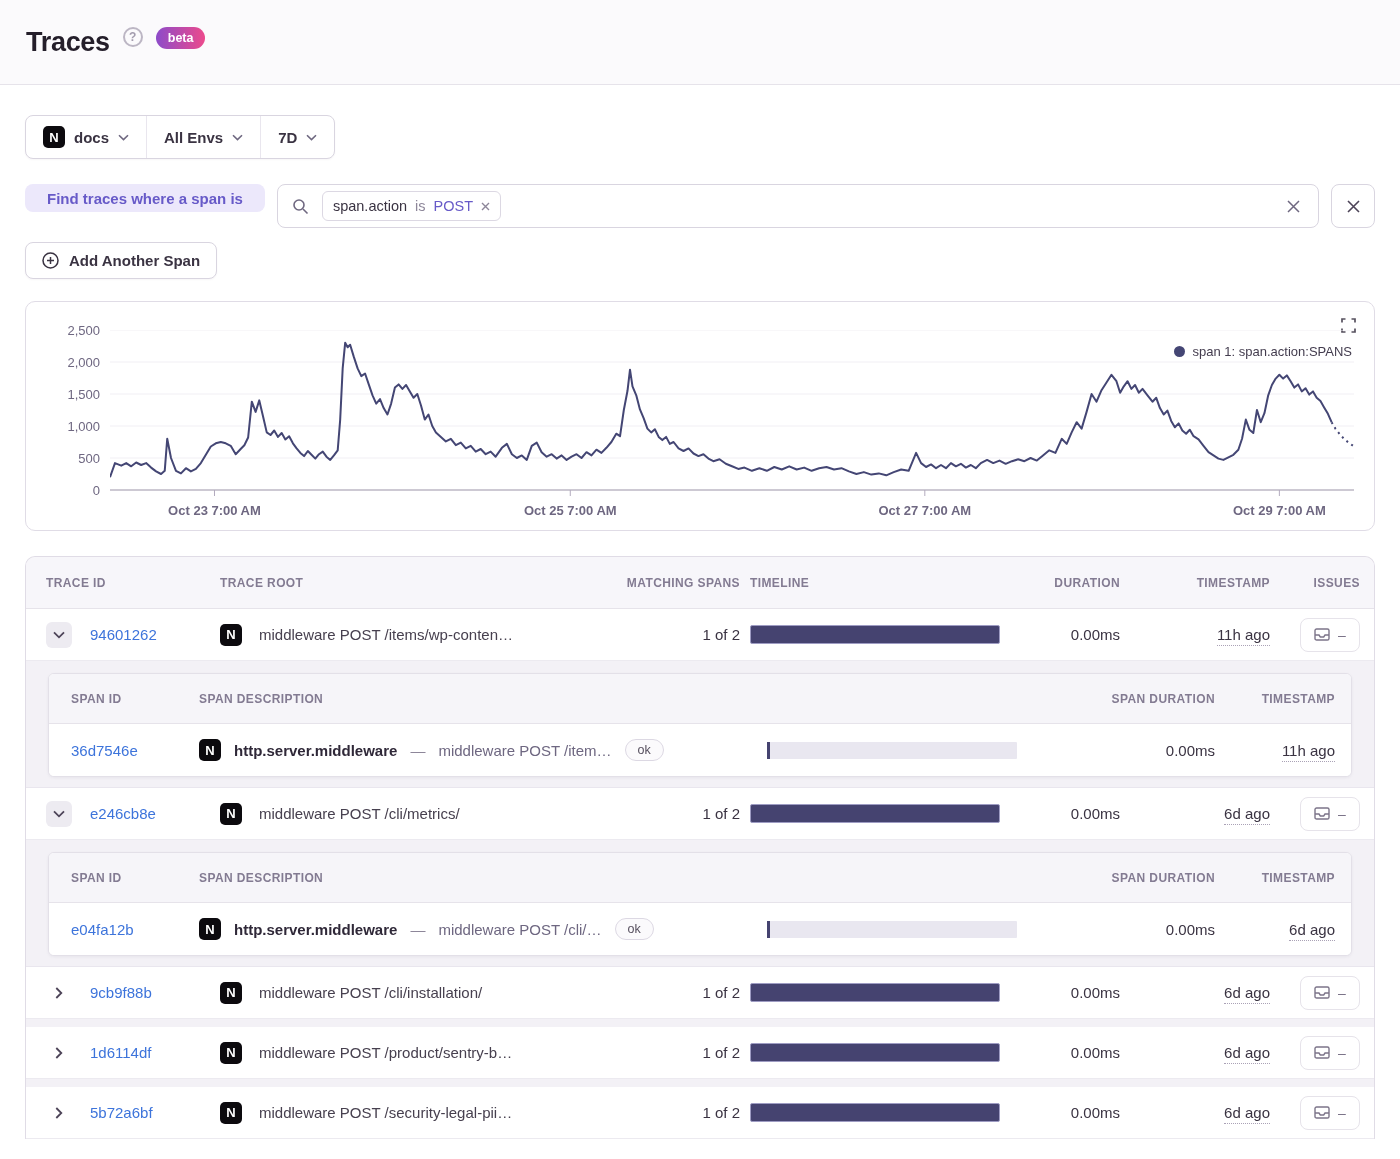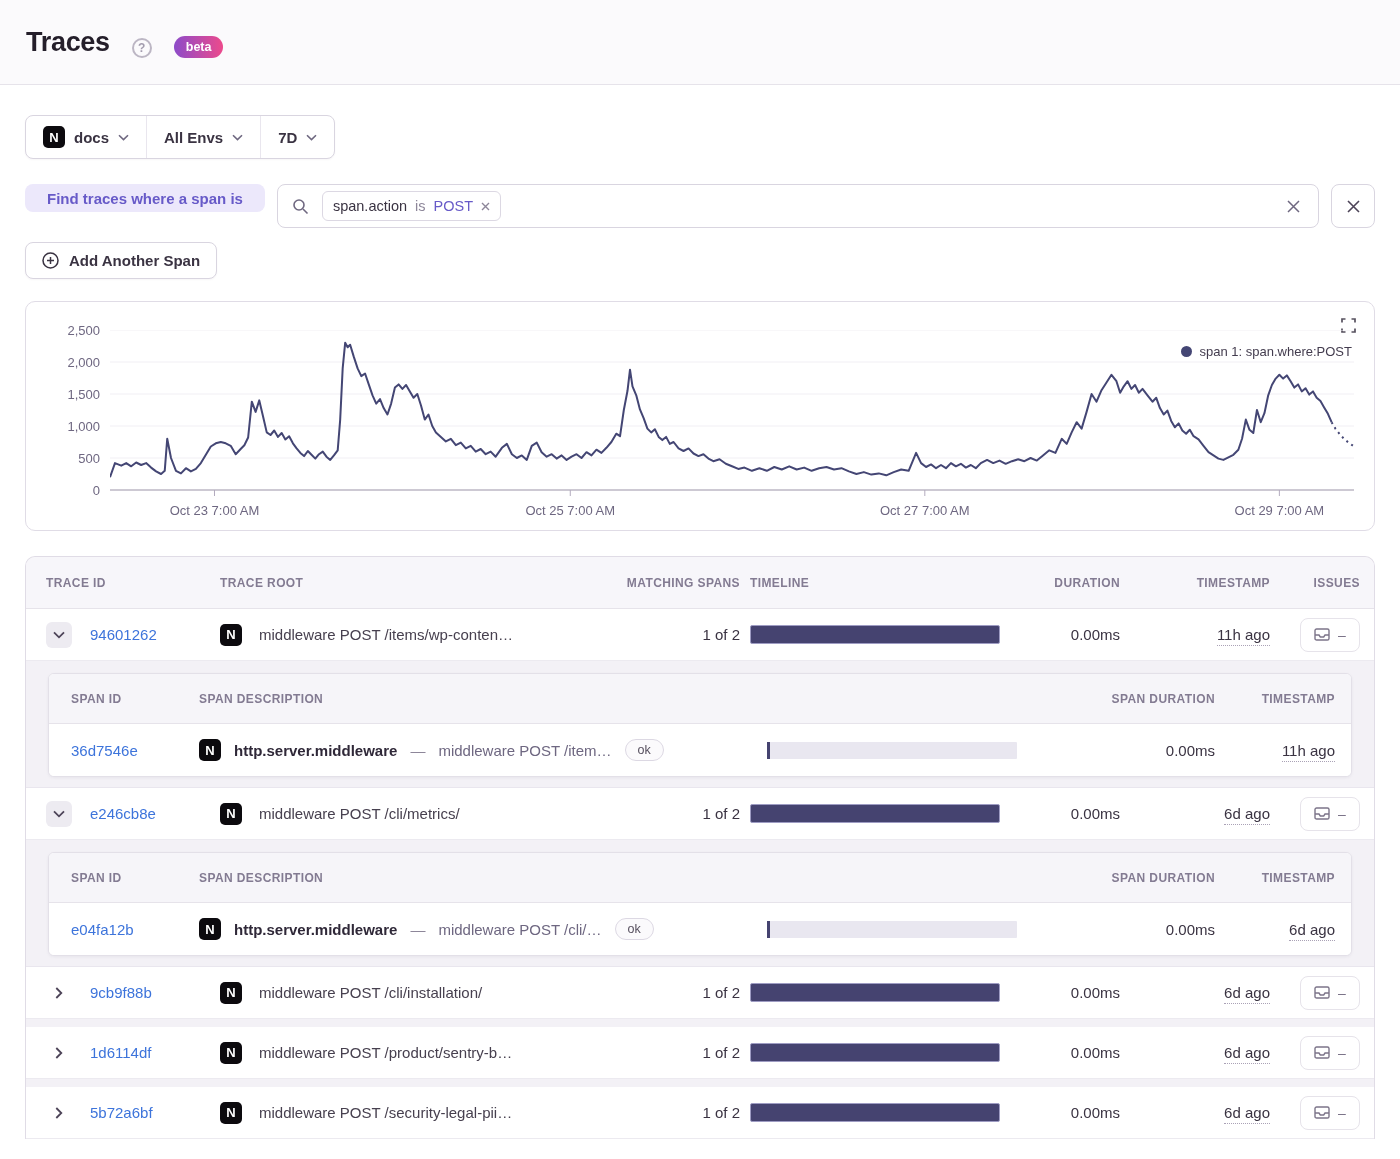--- a/index.html
+++ b/index.html
@@ -9,21 +9,21 @@
     font-family: "Liberation Sans", sans-serif;
   }
   svg { display: block; }
 
   
   .topbar {
     height: 85px; background: #fbfafc; border-bottom: 1px solid #e6e3ea;
     display: flex; align-items: center; justify-content: space-between;
     padding: 0 26px;
   }
-  .title-wrap { display: flex; align-items: flex-end; gap: 22px; }
+  .title-wrap { display: flex; align-items: flex-start; gap: 13px; }
   .page-title { font-size: 27px; font-weight: 700; color: #241e2a; letter-spacing: -0.3px; }
   .help {
     width: 20px; height: 20px; border: 2px solid #bcb6c4; border-radius: 50%;
     color: #a39cae; font-size: 12px; font-weight: 700;
     display: flex; align-items: center; justify-content: center;
   }
   .beta {
     background: linear-gradient(90deg, #8d4bc9, #ec4a8c); color: #fff;
     font-size: 12.5px; font-weight: 700; padding: 4px 12px; border-radius: 20px;
   }
@@ -94,21 +94,21 @@
     align-items: center; font-size: 13px; color: #433c4e; z-index: 2; cursor: pointer;
     background: #fff; padding-left: 6px;
   }
   .legend-dot { width: 11px; height: 11px; border-radius: 50%; }
   .chart-area { display: flex; margin-top: 12px; }
   .y-axis { width: 64px; position: relative; height: 166px; font-size: 13px; color: #6e6781; flex: 0 0 auto; }
   .y-axis .yl { position: absolute; right: 10px; transform: translateY(-50%); }
   .plot { flex: 1; position: relative; }
   .chart-xrow { display: flex; }
   .x-spacer { width: 64px; flex: 0 0 auto; }
-  .x-strip { flex: 1; position: relative; height: 26px; font-size: 13px; color: #6e6781; }
+  .x-strip { flex: 1; position: relative; height: 26px; font-size: 13px; color: #6e6781; font-weight: bold; }
   .x-strip .xl { position: absolute; top: 7px; transform: translateX(-50%); white-space: nowrap; }
 
   
   .table-panel {
     margin-top: 25px; border: 1px solid #e0dce6; border-bottom: none;
     border-radius: 10px 10px 0 0; overflow: hidden; background: #f3f1f6;
   }
   .grid-trace {
     display: grid; align-items: center; column-gap: 10px;
     grid-template-columns: 34px 120px minmax(0,1fr) 170px 250px 110px 140px 80px;
@@ -251,21 +251,21 @@
 
   
   <div class="chart-panel">
     <span class="expand-btn icon">
       <svg width="15" height="15" viewBox="0 0 15 15" fill="none" stroke="#56505e" stroke-width="1.7">
         <path d="M1 4.5 V1 H4.5 M10.5 1 H14 V4.5 M14 10.5 V14 H10.5 M4.5 14 H1 V10.5"></path>
       </svg>
     </span>
     <div class="legend">
       <span class="legend-dot" id="legend-dot" style="background: rgb(68, 70, 116);"></span>
-      <span>span 1: span.where:POST</span>
+      <span>span 1: span.action:SPANS</span>
     </div>
     <div class="chart-area">
       <div class="y-axis" id="y-axis">
           <span class="yl" style="top: 160px;">0</span>
           <span class="yl" style="top: 128px;">500</span>
           <span class="yl" style="top: 96px;">1,000</span>
           <span class="yl" style="top: 64px;">1,500</span>
           <span class="yl" style="top: 32px;">2,000</span>
           <span class="yl" style="top: 0px; text-align: right;">2,500</span>
         </div>

